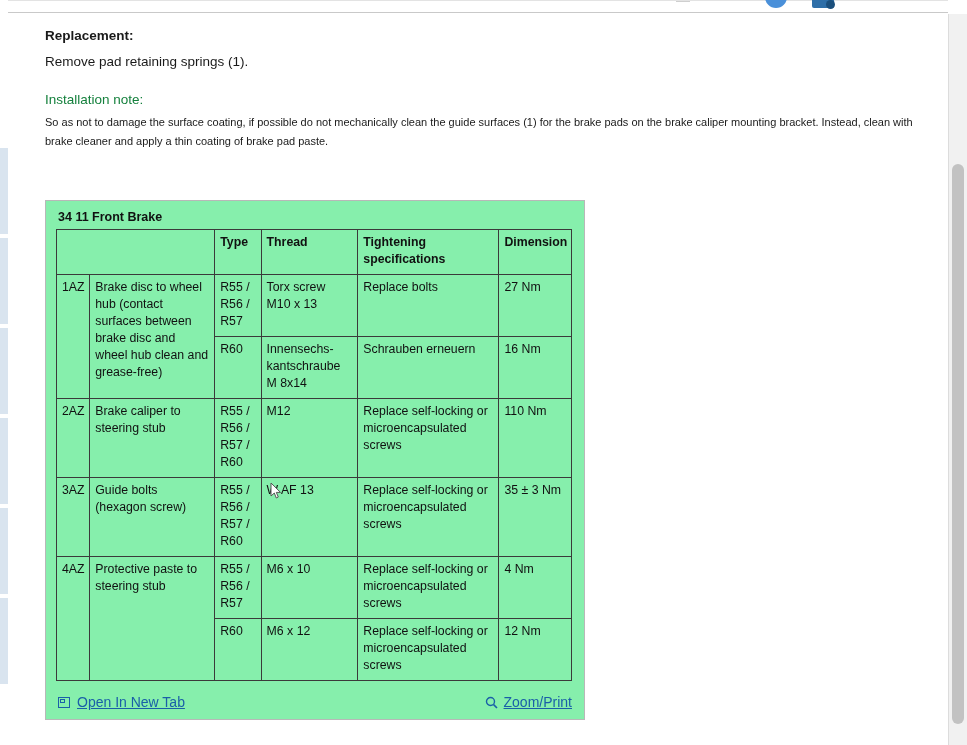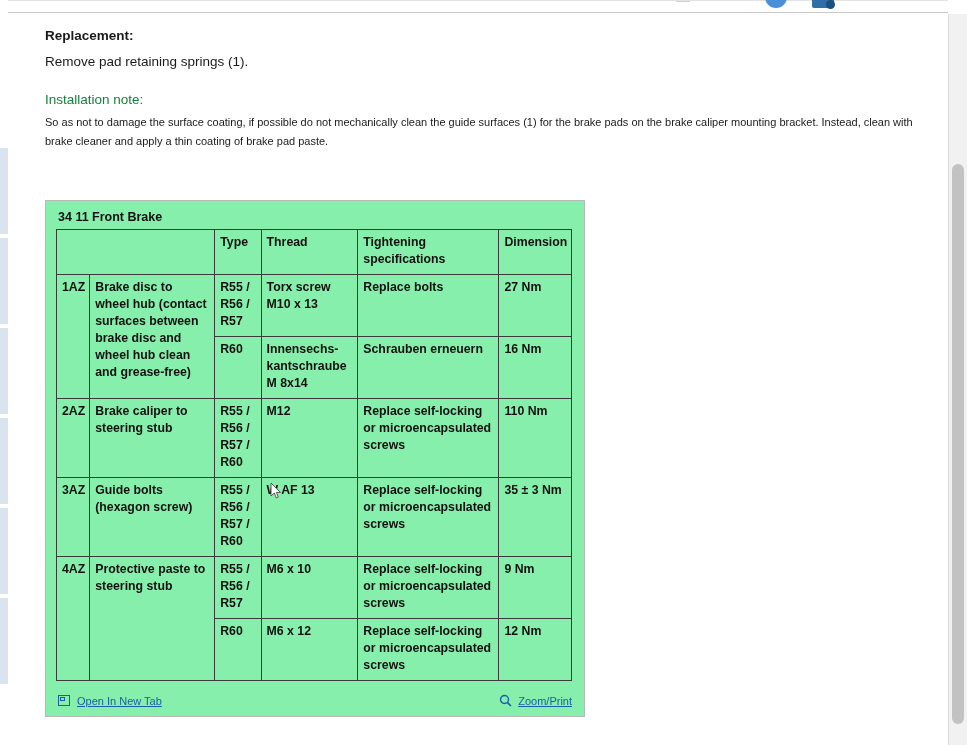--- a/index.html
+++ b/index.html
@@ -174,21 +174,21 @@
     table-layout: fixed;
     font-size: 12.3px;
     color: #111;
   }
   table.spec td, table.spec th {
     border: 1px solid #3a3a3a;
     vertical-align: top;
     padding: 4px 5px 6px 5px;
     line-height: 17px;
     text-align: left;
-    font-weight: bold;
+    font-weight: normal;
   }
   table.spec th {
     font-weight: bold;
   }
   .col-id { width: 33px; }
   .col-desc { width: 124px; }
   .col-type { width: 46px; }
   .col-thread { width: 96px; }
   .col-tight { width: 140px; }
   .col-dim { width: 72px; }
@@ -198,21 +198,21 @@
     justify-content: space-between;
     align-items: center;
     padding: 7px 12px 9px 12px;
     margin-top: 6px;
   }
   .link {
     display: inline-flex;
     align-items: center;
     gap: 6px;
     color: #1a5fa8;
-    font-size: 11px;
+    font-size: 14px;
     text-decoration: underline;
     cursor: pointer;
   }
   .link svg { display: block; }
 
   .cursor {
     position: absolute;
     left: 270px; top: 482px;
     width: 12px; height: 18px;
     pointer-events: none;
@@ -302,21 +302,21 @@
             <td>W AF 13</td>
             <td>Replace self-locking or microencapsulated screws</td>
             <td>35 ± 3 Nm</td>
           </tr>
           <tr>
             <td rowspan="2">4AZ</td>
             <td rowspan="2">Protective paste to steering stub</td>
             <td>R55 / R56 / R57</td>
             <td>M6 x 10</td>
             <td>Replace self-locking or microencapsulated screws</td>
-            <td>9 Nm</td>
+            <td>4 Nm</td>
           </tr>
           <tr>
             <td>R60</td>
             <td>M6 x 12</td>
             <td>Replace self-locking or microencapsulated screws</td>
             <td>12 Nm</td>
           </tr>
         </tbody>
       </table>
     </div>

